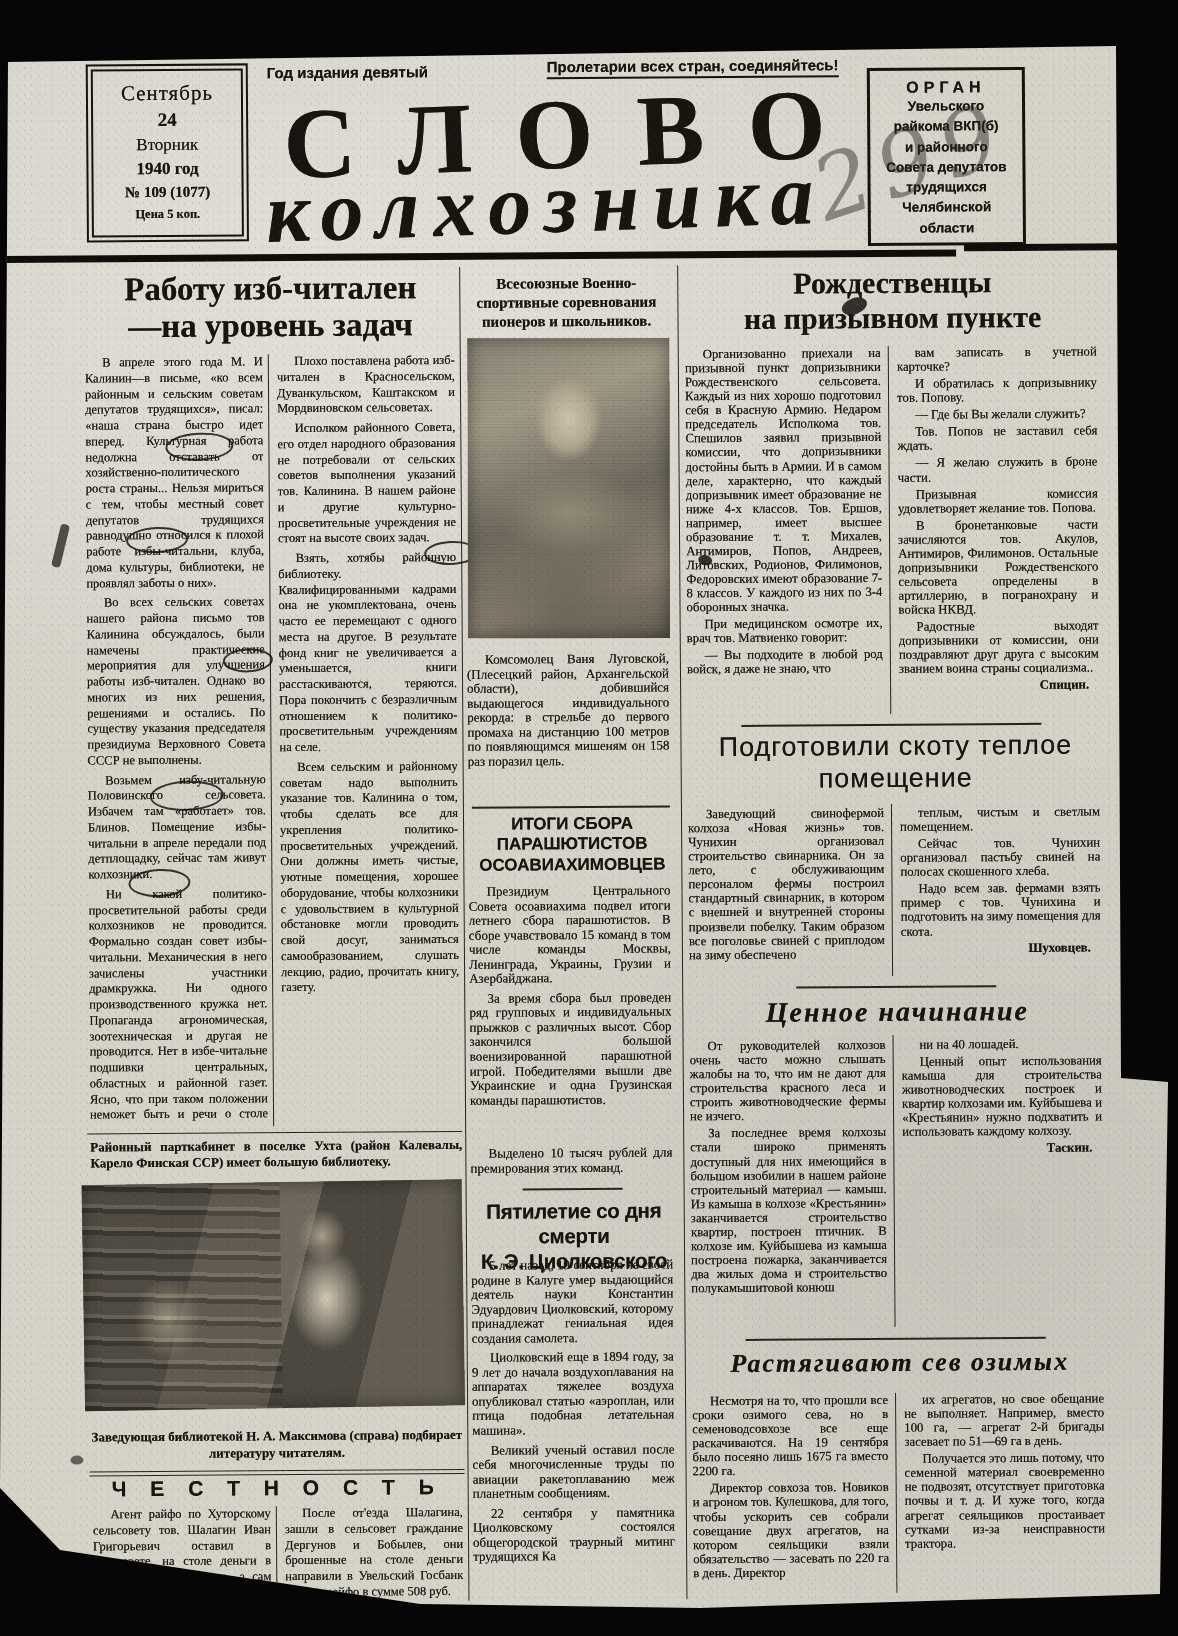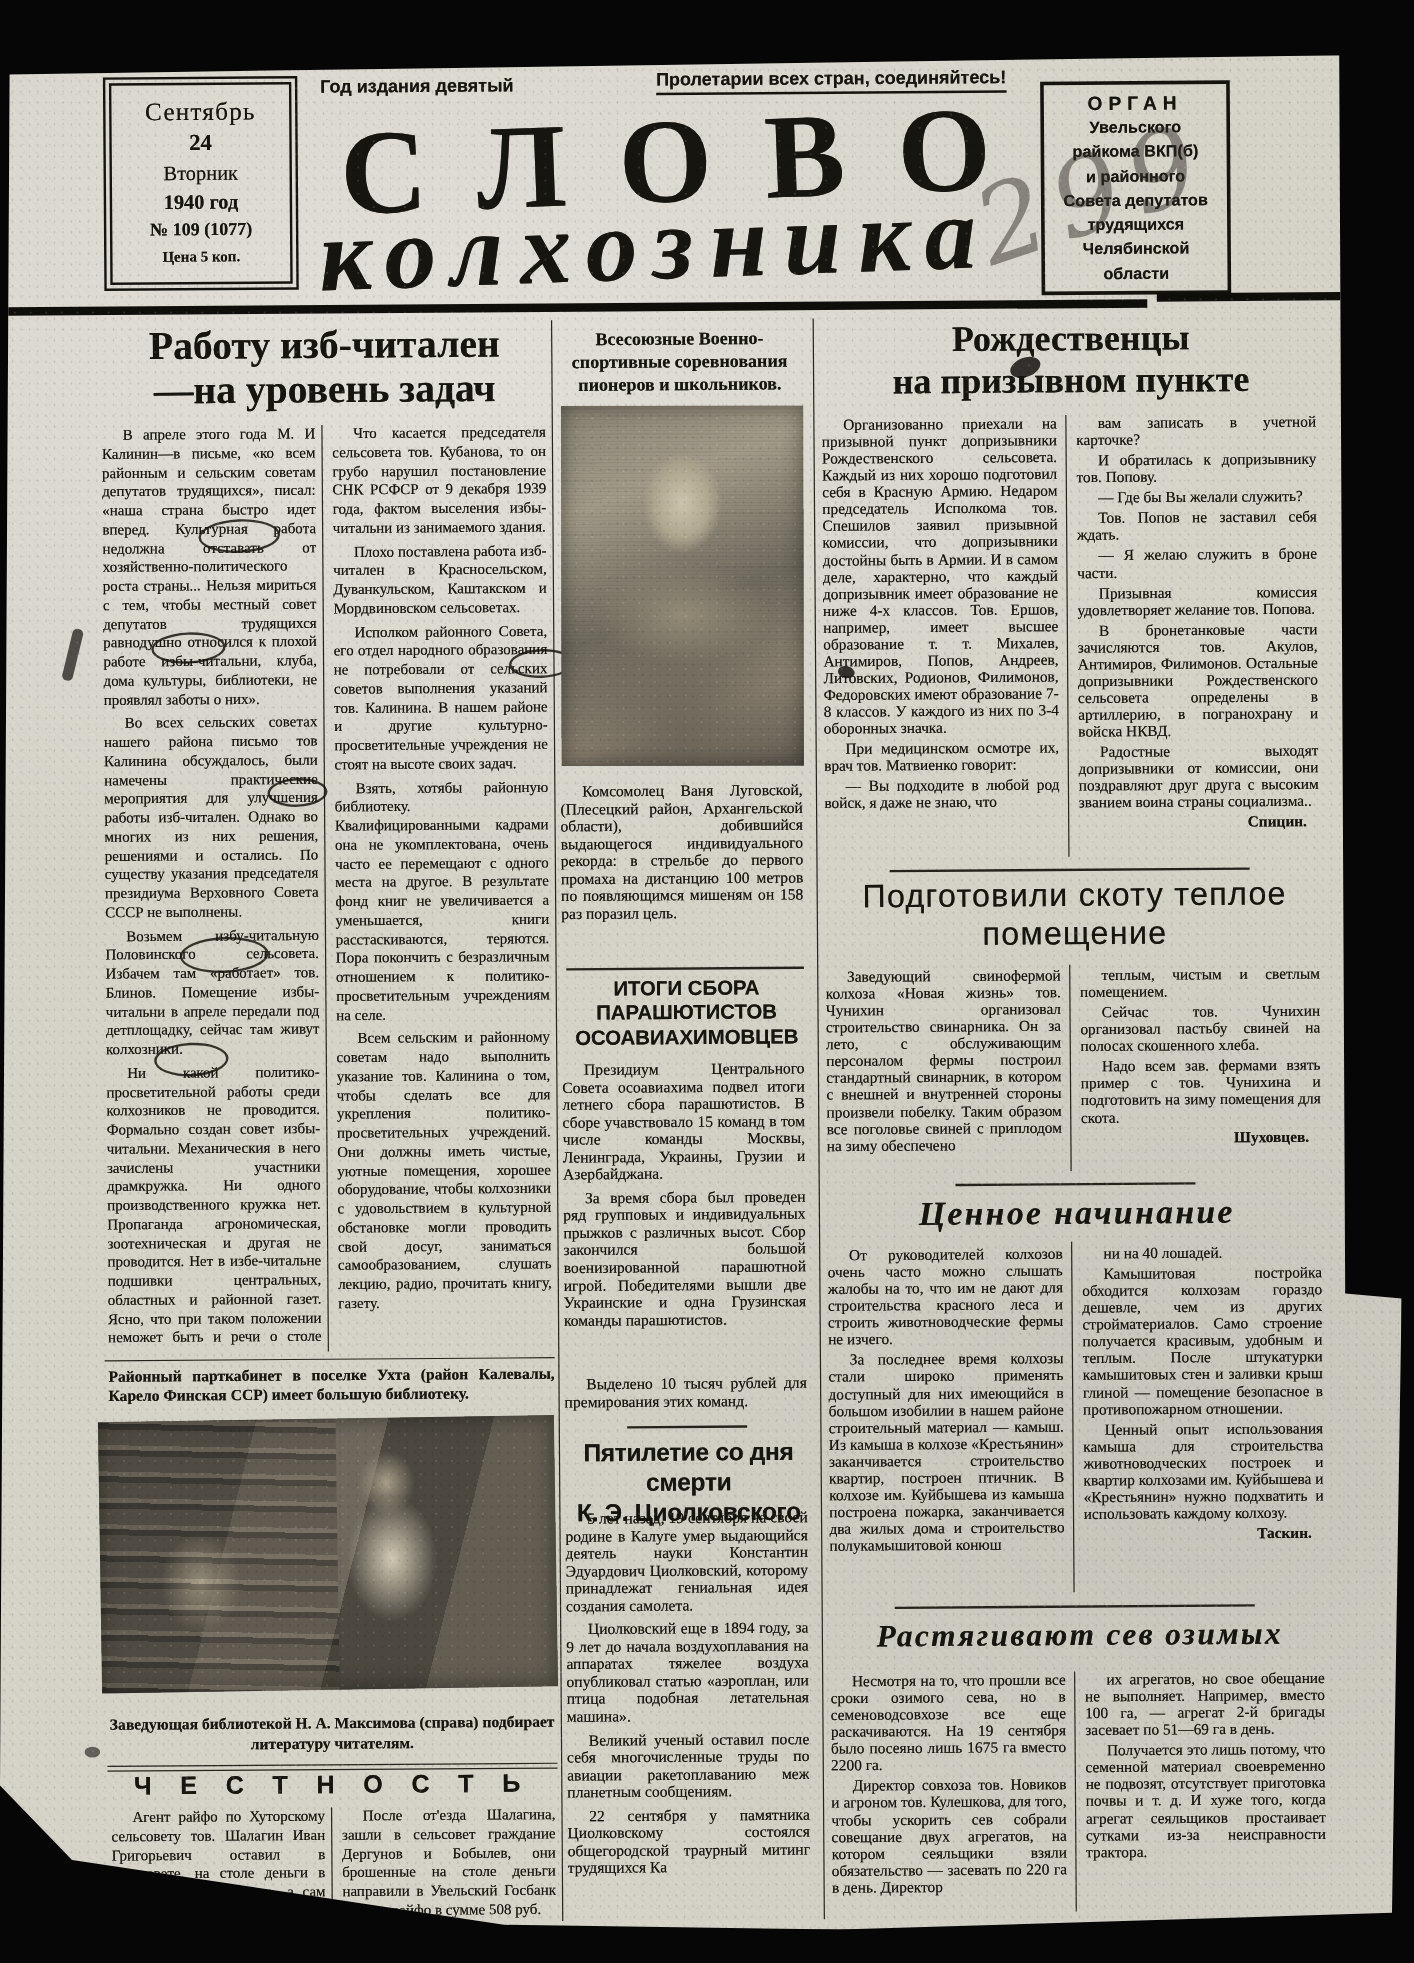--- a/index.html
+++ b/index.html
@@ -139,21 +139,20 @@
       <div>—на уровень задач</div>
     </div>
     <div class="abs col leftcol ink" style="left:88px;top:352px;height:772px;">
       <p>В апреле этого года М. И Калинин—в письме, «ко всем районным и сельским советам депутатов трудящихся», писал: «наша страна быстро идет вперед. Культурная работа недолжна отставать от хозяйственно-политического роста страны... Нельзя мириться с тем, чтобы местный совет депутатов трудящихся равнодушно относился к плохой работе избы-читальни, клуба, дома культуры, библиотеки, не проявлял заботы о них».</p>
       <p>Во всех сельских советах нашего района письмо тов Калинина обсуждалось, были намечены практические мероприятия для улучшения работы изб-читален. Однако во многих из них решения, решениями и остались. По существу указания председателя президиума Верховного Совета СССР не выполнены.</p>
       <p>Возьмем избу-читальную Половинского сельсовета. Избачем там «работает» тов. Блинов. Помещение избы-читальни в апреле передали под детплощадку, сейчас там живут колхозники.</p>
       <p>Ни какой политико-просветительной работы среди колхозников не проводится. Формально создан совет избы-читальни. Механическия в него зачислены участники драмкружка. Ни одного производственного кружка нет. Пропаганда агрономическая, зоотехническая и другая не проводится. Нет в избе-читальне подшивки центральных, областных и районной газет. Ясно, что при таком положении неможет быть и речи о столе справок.</p>
 
     </div>
     <div class="abs col leftcol ink" style="left:280px;top:352px;height:772px;">
-      <p>Что касается председателя сельсовета тов. Кубанова, то он грубо нарушил постановление СНК РСФСР от 9 декабря 1939 года, фактом выселения избы-читальни из занимаемого здания.</p>
       <p>Плохо поставлена работа изб-читален в Красносельском, Дуванкульском, Каштакском и Мордвиновском сельсоветах.</p>
       <p>Исполком районного Совета, его отдел народного образования не потребовали от сельских советов выполнения указаний тов. Калинина. В нашем районе и другие культурно-просветительные учреждения не стоят на высоте своих задач.</p>
       <p>Взять, хотябы районную библиотеку. Квалифицированными кадрами она не укомплектована, очень часто ее перемещают с одного места на другое. В результате фонд книг не увеличивается а уменьшается, книги расстаскиваются, теряются. Пора покончить с безразличным отношением к политико-просветительным учреждениям на селе.</p>
       <p>Всем сельским и районному советам надо выполнить указание тов. Калинина о том, чтобы сделать все для укрепления политико-просветительных учреждений. Они должны иметь чистые, уютные помещения, хорошее оборудование, чтобы колхозники с удовольствием в культурной обстановке могли проводить свой досуг, заниматься самообразованием, слушать лекцию, радио, прочитать книгу, газету.</p>
     </div>
 
     <div class="abs circle-mark" style="left:168px;top:430px;width:64px;height:24px;"></div>
     <div class="abs circle-mark" style="left:128px;top:524px;width:58px;height:22px;"></div>
     <div class="abs circle-mark" style="left:224px;top:646px;width:46px;height:20px;"></div>
     <div class="abs circle-mark" style="left:150px;top:778px;width:70px;height:26px;"></div>
@@ -242,21 +241,20 @@
     </div>
 
     <div class="abs" style="left:795px;top:988px;width:200px;height:2px;background:#26231c;"></div>
     <div class="abs h-italic ink" style="left:686px;top:998px;width:420px;font-size:28px;">Ценное начинание</div>
     <div class="abs col rightcol ink" style="left:688px;top:1040px;height:290px;">
       <p>От руководителей колхозов очень часто можно слышать жалобы на то, что им не дают для строительства красного леса и строить животноводческие фермы не изчего.</p>
       <p>За последнее время колхозы стали широко применять доступный для них имеющийся в большом изобилии в нашем районе строительный материал — камыш. Из камыша в колхозе «Крестьянин» заканчивается строительство квартир, построен птичник. В колхозе им. Куйбышева из камыша построена пожарка, заканчивается два жилых дома и строительство полукамышитовой конюш</p>
     </div>
     <div class="abs col rightcol ink" style="left:900px;top:1040px;height:290px;width:200px;">
       <p>ни на 40 лошадей.</p>
-      <p>Камышитовая постройка обходится колхозам гораздо дешевле, чем из других стройматериалов. Само строение получается красивым, удобным и теплым. После штукатурки камышитовых стен и заливки крыш глиной — помещение безопасное в противопожарном отношении.</p>
       <p>Ценный опыт использования камыша для строительства животноводческих построек и квартир колхозами им. Куйбышева и «Крестьянин» нужно подхватить и использовать каждому колхозу.</p>
       <p class="sig">Таскин.</p>
     </div>
 
     <div class="abs" style="left:742px;top:1340px;width:300px;height:2px;background:#26231c;"></div>
     <div class="abs h-italic ink" style="left:686px;top:1350px;width:420px;font-size:26px;">Растягивают сев озимых</div>
     <div class="abs col rightcol ink" style="left:688px;top:1395px;height:200px;">
       <p>Несмотря на то, что прошли все сроки озимого сева, но в семеноводсовхозе все еще раскачиваются. На 19 сентября было посеяно лишь 1675 га вместо 2200 га.</p>
       <p>Директор совхоза тов. Новиков и агроном тов. Кулешкова, для того, чтобы ускорить сев собрали совещание двух агрегатов, на котором сеяльщики взяли обязательство — засевать по 220 га в день. Директор</p>
     </div>

